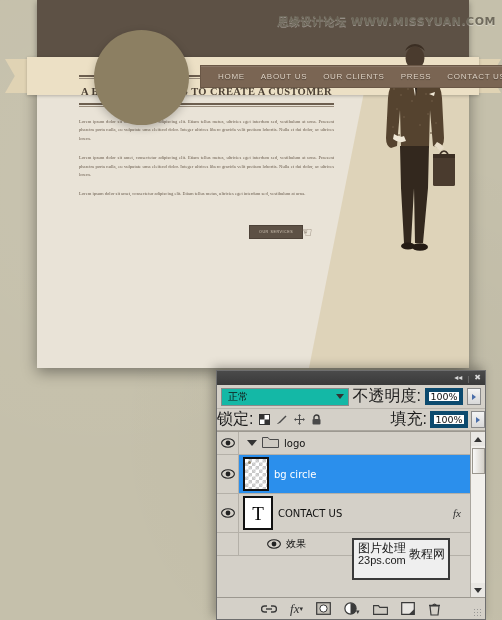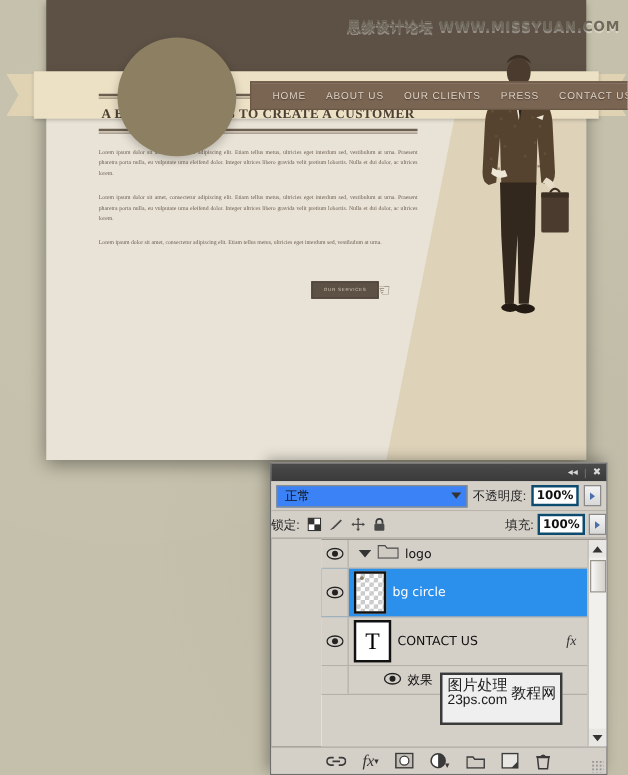--- a/index.html
+++ b/index.html
@@ -240,49 +240,48 @@
   #blend-row {
     height: 24px; display: flex; align-items: center;
     padding: 0 4px; gap: 4px;
     background: #d4d0c8;
     border-bottom: 1px solid #b9b5ad;
     flex: none;
   }
   #blend-select {
     flex: 1 1 auto;
     height: 18px;
-    background: #3b82f6;
+    background: #14b8a6;
     border: 1px solid #8a8a8a;
     display: flex; align-items: center; justify-content: space-between;
     padding: 0 4px 0 6px;
     cursor: pointer;
   }
   #blend-value {
     font-family: "DejaVu Sans", sans-serif;
     font-size: 10px; color: #111;
   }
   .dd-caret {
     width: 0; height: 0;
     border-left: 4px solid transparent;
     border-right: 4px solid transparent;
     border-top: 5px solid #333;
   }
   .field-label {
     font-family: Liberation Sans, sans-serif;
-    font-size: 10px; color: #1d1d1d;
+    font-size: 16px; color: #1d1d1d;
     white-space: nowrap;
   }
   .num-field {
     width: 38px; height: 17px;
-    background: #fff; border: 2px solid #0c4a6e;
+    background: #fff; border: 4px solid #0c4a6e;
     font-family: "DejaVu Sans", sans-serif;
     font-size: 9.5px; color: #111;
     display: flex; align-items: center; justify-content: center;
     cursor: text;
-    font-weight: bold;
   }
   .spin-btn {
     width: 14px; height: 17px;
     background: linear-gradient(#f4f4f4, #d8d8d8);
     border: 1px solid #8a8a8a;
     display: flex; align-items: center; justify-content: center;
     cursor: pointer;
   }
   .spin-btn .tri {
     width: 0; height: 0;
@@ -303,21 +302,20 @@
   #fill-group { margin-left: auto; display: flex; align-items: center; gap: 3px; }
 
   
   #layer-list-wrap {
     flex: 1 1 auto;
     display: flex;
     background: #fff;
     border-top: 1px solid #9c9890;
     overflow: hidden;
     position: relative;
-    margin-left: 40px;
   }
   #layer-list {
     flex: 1 1 auto;
     background: #d4d0c8;
     overflow: hidden;
   }
   .layer-row {
     display: flex; align-items: center;
     border-bottom: 1px solid #b4b0a8;
     background: #d4d0c8;

